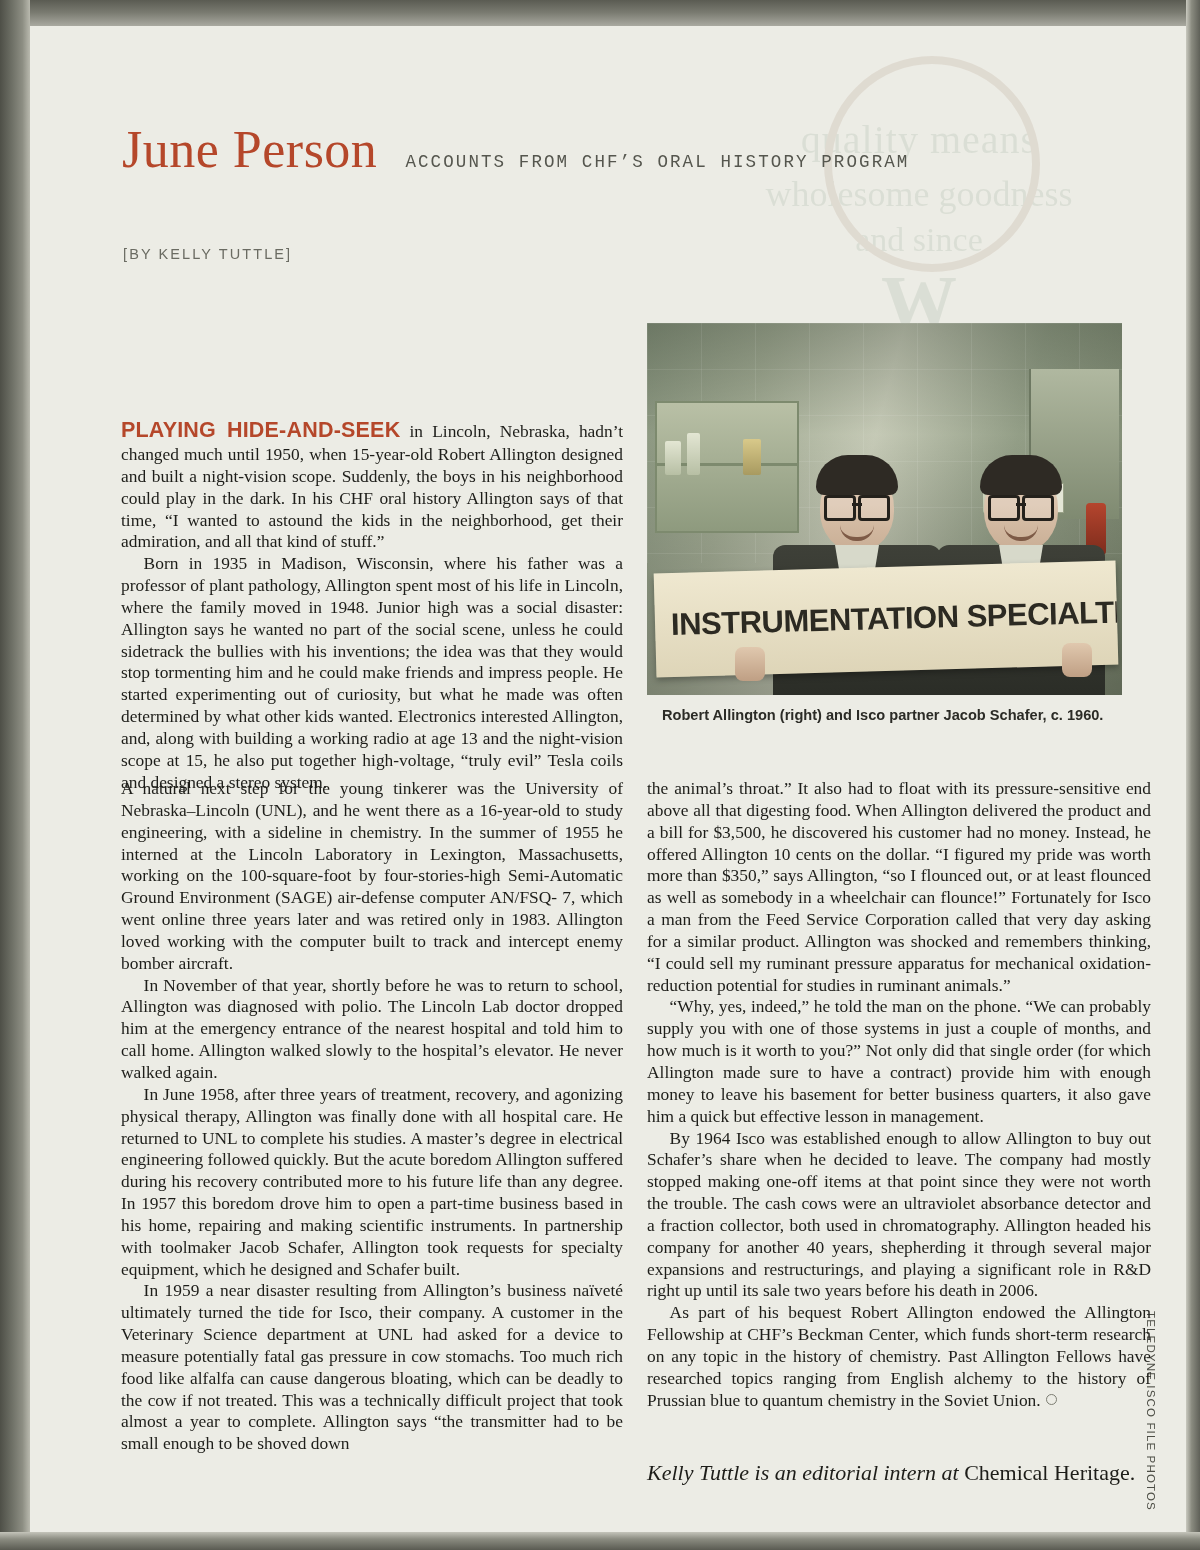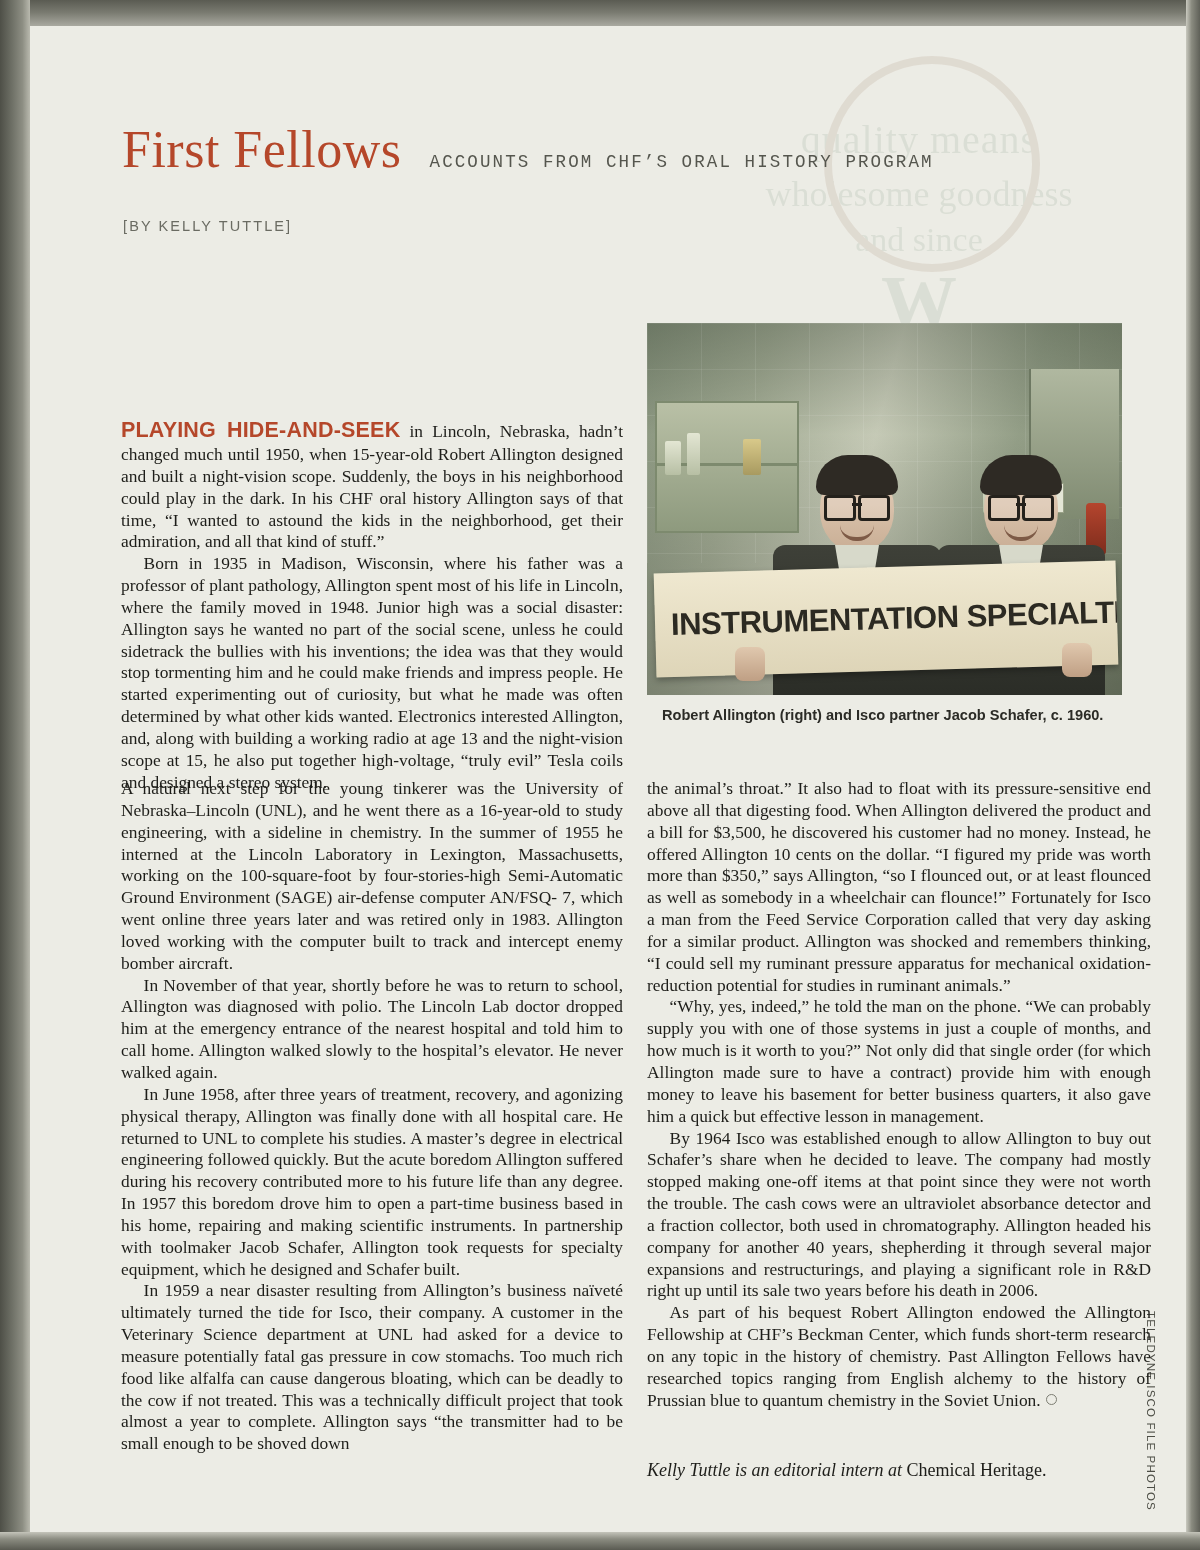--- a/index.html
+++ b/index.html
@@ -91,21 +91,21 @@
     font-family: Liberation Mono, monospace;
     font-size: 17.5px;
     letter-spacing: 2.1px;
     color: #55564e;
     font-weight: 500;
     padding-bottom: 4px;
   }
 
   .byline {
     position: absolute;
-    left: 93px; top: 192px;
+    left: 93px; top: 220px;
     font-family: "Liberation Sans", sans-serif;
     font-size: 14.5px;
     letter-spacing: 2.1px;
     color: #6a6b62;
   }
   .headline {
     position: absolute;
     left: 91px; top: 238px;
     font-family: "Liberation Sans", sans-serif;
     font-size: 49px;
@@ -291,21 +291,21 @@
     border-radius: 50%;
     margin-left: 5px;
     position: relative;
     top: -1px;
   }
   .intern-note {
     position: absolute;
     left: 617px; top: 1434px;
     width: 504px;
     font-family: "Liberation Serif", serif;
-    font-size: 18px;
+    font-size: 22px;
     color: #1d1d19;
   }
   .intern-note i { font-style: italic; }
 
   
   .photo-credit {
     position: absolute;
     left: 1128px; top: 1285px;
     font-family: "Liberation Sans", sans-serif;
     font-size: 11.6px;
@@ -351,21 +351,21 @@
     <div class="ghost">
       <div class="gcircle"></div>
       <div class="g1">quality means</div>
       <div class="g2">wholesome goodness</div>
       <div class="g3">and since</div>
       <div class="g4">W</div>
       <div class="g5">refreshing</div>
     </div>
 
     <div class="masthead">
-      <div class="masthead-title">First Fellows</div>
+      <div class="masthead-title">June Person</div>
       <div class="masthead-sub">ACCOUNTS FROM CHF’S ORAL HISTORY PROGRAM</div>
     </div>
 
     <div class="byline">[BY KELLY TUTTLE]</div>
 
     <div class="photo-wrap">
       <div class="photo">
         <div class="tiles"></div>
         <div class="shelf"></div>
         <div class="cabinet"></div>

